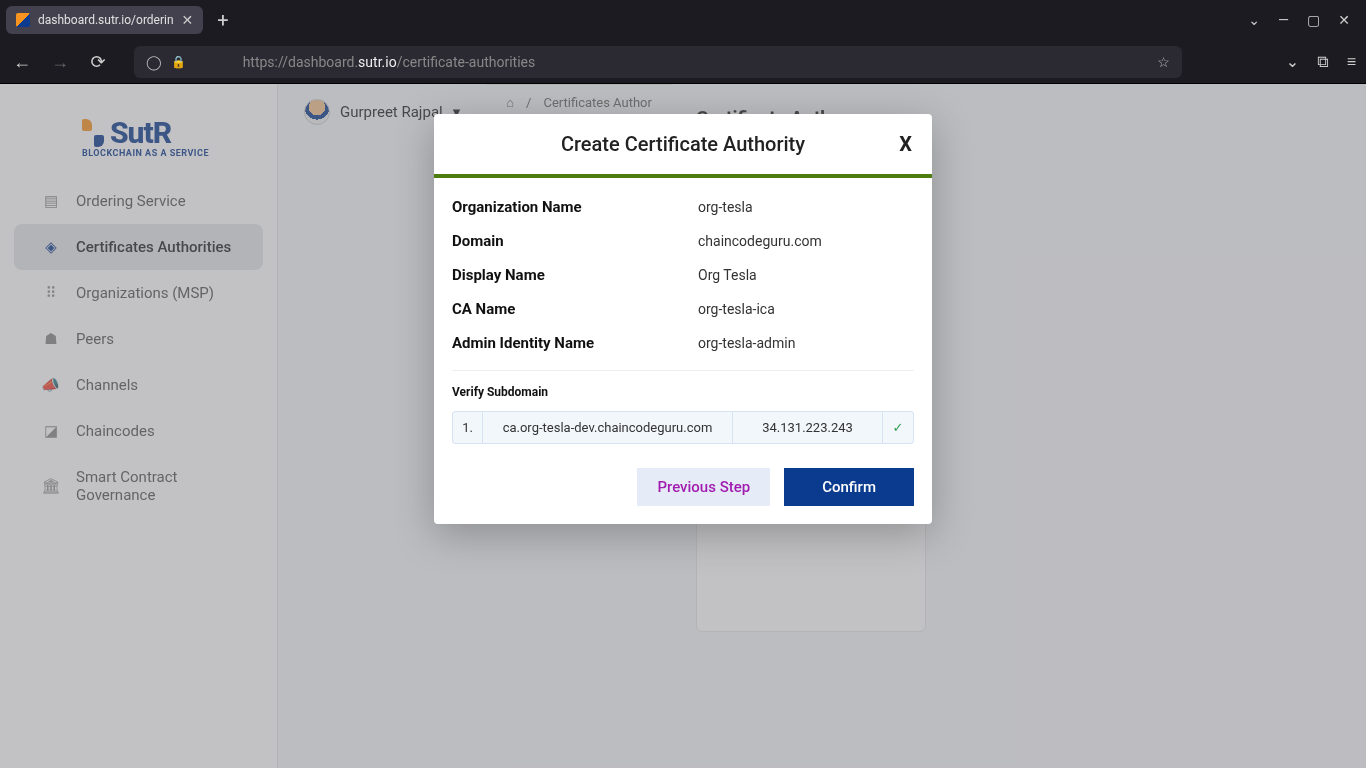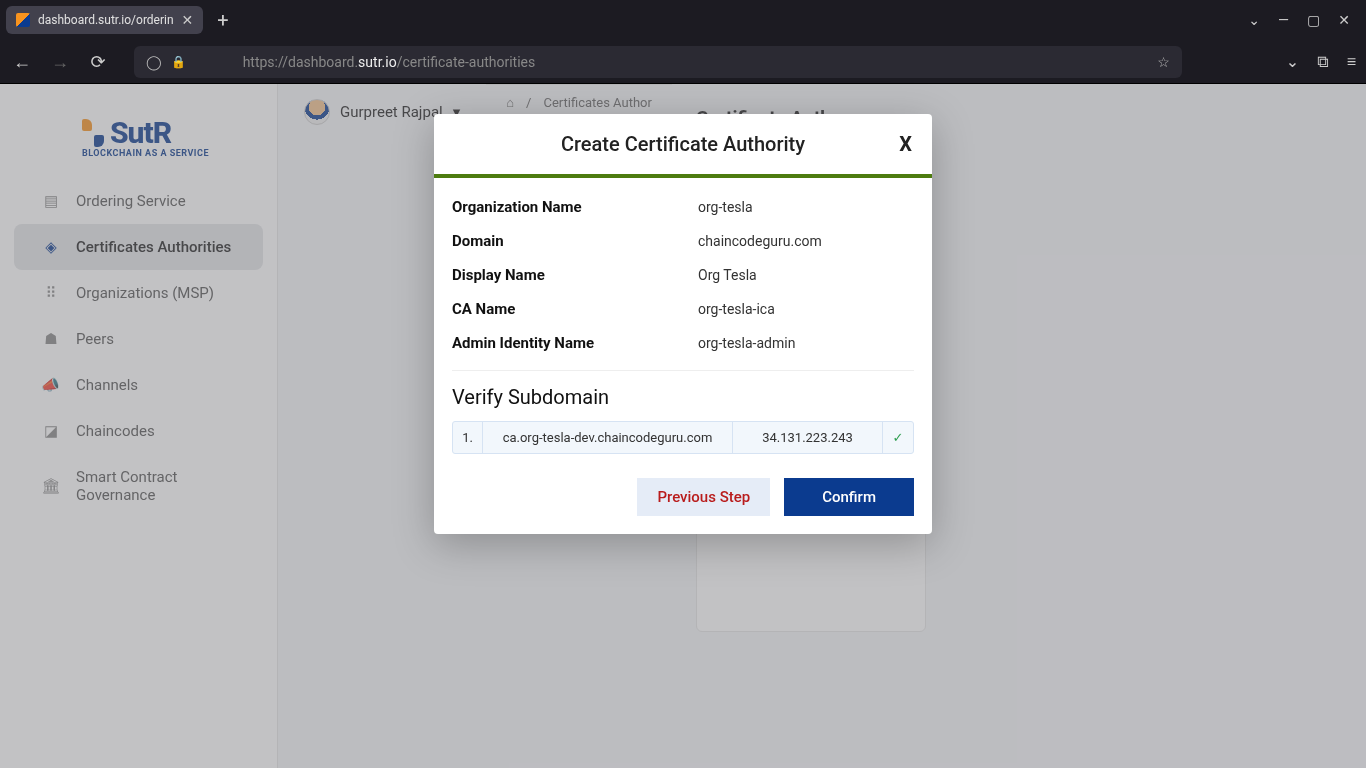--- a/index.html
+++ b/index.html
@@ -63,32 +63,32 @@
   .modal-header { display: flex; align-items: center; justify-content: center; position: relative; padding: 18px 20px; border-bottom: 4px solid #4d7c0f; }
   .modal-title { font-size: 20px; font-weight: 500; color: #222; }
   .modal-close { position: absolute; right: 20px; font-size: 20px; font-weight: 700; color: #222; cursor: pointer; }
 
   .modal-body { padding: 12px 18px 6px 18px; }
   .field-row { display: flex; align-items: center; padding: 8px 0; }
   .field-label { width: 246px; font-size: 15px; font-weight: 700; color: #111; }
   .field-value { font-size: 14px; color: #333; }
 
   .divider { border: none; border-top: 1px solid #eee; margin: 10px 0 14px 0; }
-  .verify-title { font-size: 20px; font-weight: 400; color: #111; margin-bottom: 12px; }
+  .verify-title { font-size: 12px; font-weight: 700; color: #111; margin-bottom: 12px; }
 
   .subdomain-table { width: 100%; border: 1px solid #d6e3f3; border-radius: 3px; font-size: 13px; display: flex; background: #f2f7fc; }
   .subdomain-table .cell { padding: 8px 10px; border-right: 1px solid #d6e3f3; display:flex; align-items:center; justify-content:center; color:#333; }
   .subdomain-table .cell:last-child { border-right: none; }
   .cell.idx { width: 30px; }
   .cell.host { flex: 1; }
   .cell.ip { width: 150px; }
   .cell.chk { width: 30px; color: #2e9e4f; }
 
   .modal-footer { display: flex; justify-content: flex-end; gap: 14px; padding: 18px; }
-  .btn-prev { background: #e5ecf7; color: #b91c1c; padding: 10px 20px; border-radius: 0; font-size: 15px; font-weight: 500; cursor:pointer; }
+  .btn-prev { background: #e5ecf7; color: #a21caf; padding: 10px 20px; border-radius: 0; font-size: 15px; font-weight: 500; cursor:pointer; }
   .btn-confirm { background: #0b3b8f; color: #fff; padding: 10px 38px; border-radius: 0; font-size: 15px; font-weight: 500; cursor:pointer; }
 </style>
 </head>
 <body>
 
 <div class="browser-tabs">
   <div class="tab">
     <span class="tab-favicon"></span>
     <span>dashboard.sutr.io/orderin</span>
     <span class="tab-close">✕</span>

